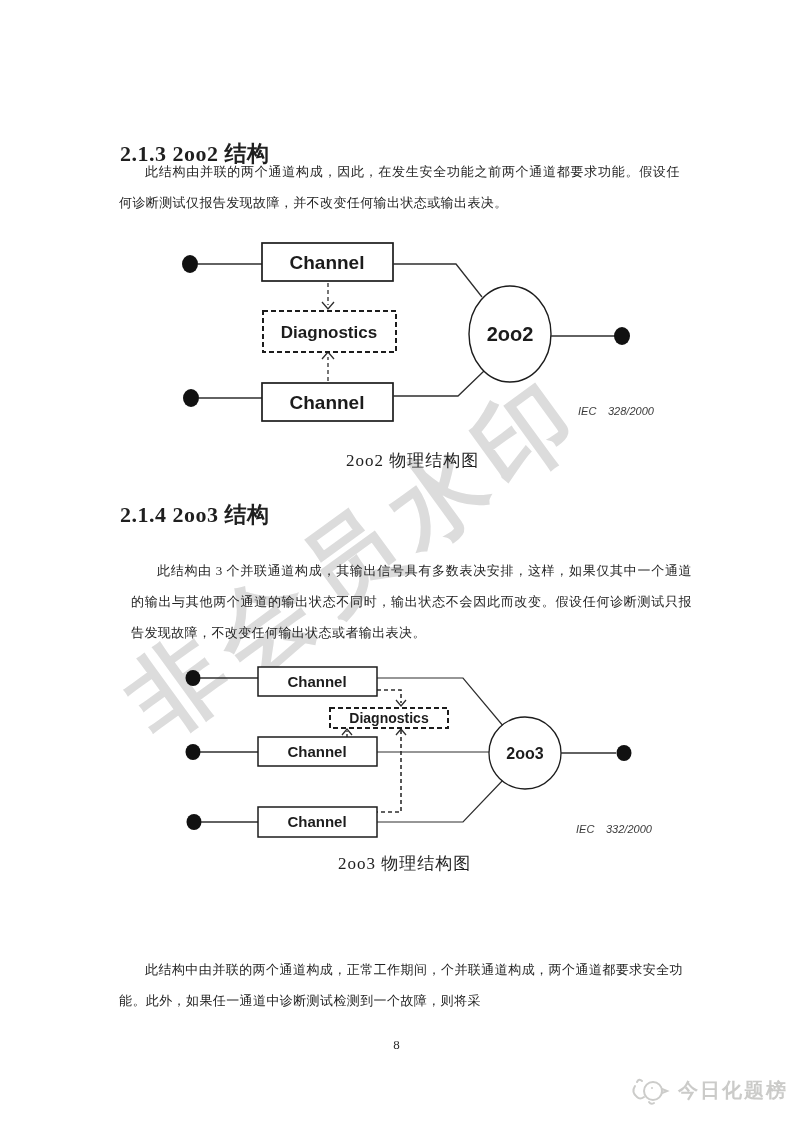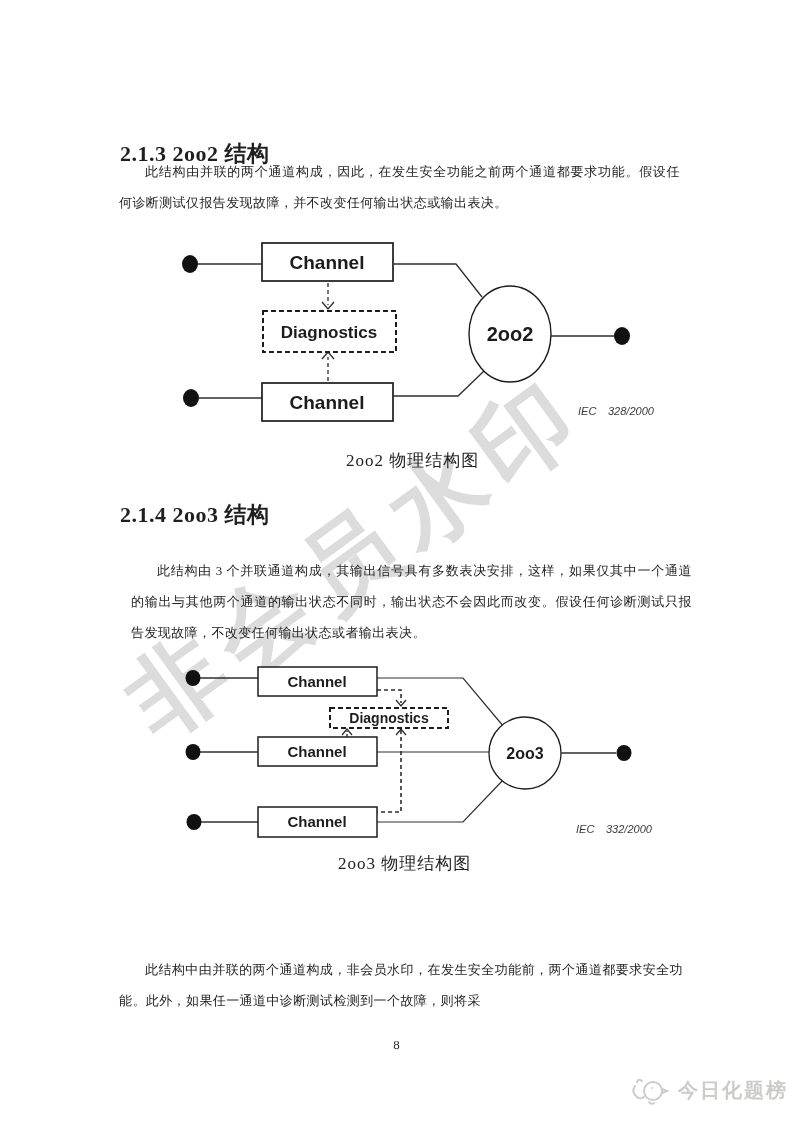--- a/index.html
+++ b/index.html
@@ -130,21 +130,21 @@
     <text class="voterlabel2" x="525" y="759" text-anchor="middle">2oo3</text>
 
     <line x1="561" y1="753" x2="616" y2="753" stroke="#2e2e2e" stroke-width="1.3"></line>
     <ellipse cx="624" cy="753" rx="7.5" ry="8" fill="#111"></ellipse>
 
     <text class="iec" x="576" y="833">IEC</text>
     <text class="iec" x="606" y="833">332/2000</text>
   </svg>
   <div class="caption layer" style="top:852px;padding-left:16px;box-sizing:border-box;">2oo3 物理结构图</div>
 
-  <div class="para layer" style="top:954px;width:564px;">此结构中由并联的两个通道构成，非会员水印，在发生安全功能前，两个通道都要求安全功能。此外，如果任一通道中诊断测试检测到一个故障，则将采</div>
+  <div class="para layer" style="top:954px;width:564px;">此结构中由并联的两个通道构成，正常工作期间，个并联通道构成，两个通道都要求安全功能。此外，如果任一通道中诊断测试检测到一个故障，则将采</div>
 
   <div class="pagenum layer">8</div>
 
   <div class="brand layer">
     <svg width="46" height="36" viewBox="0 0 46 36">
       <g fill="none" stroke="#ccccca" stroke-width="2" stroke-linecap="round">
         <circle cx="28" cy="19" r="9"></circle>
         <path d="M10 14 Q6 20 12 25 Q15 28 19 25"></path>
         <path d="M12 10 Q14 6 17 9"></path>
         <path d="M37 17 l5 2 -5 2"></path>

